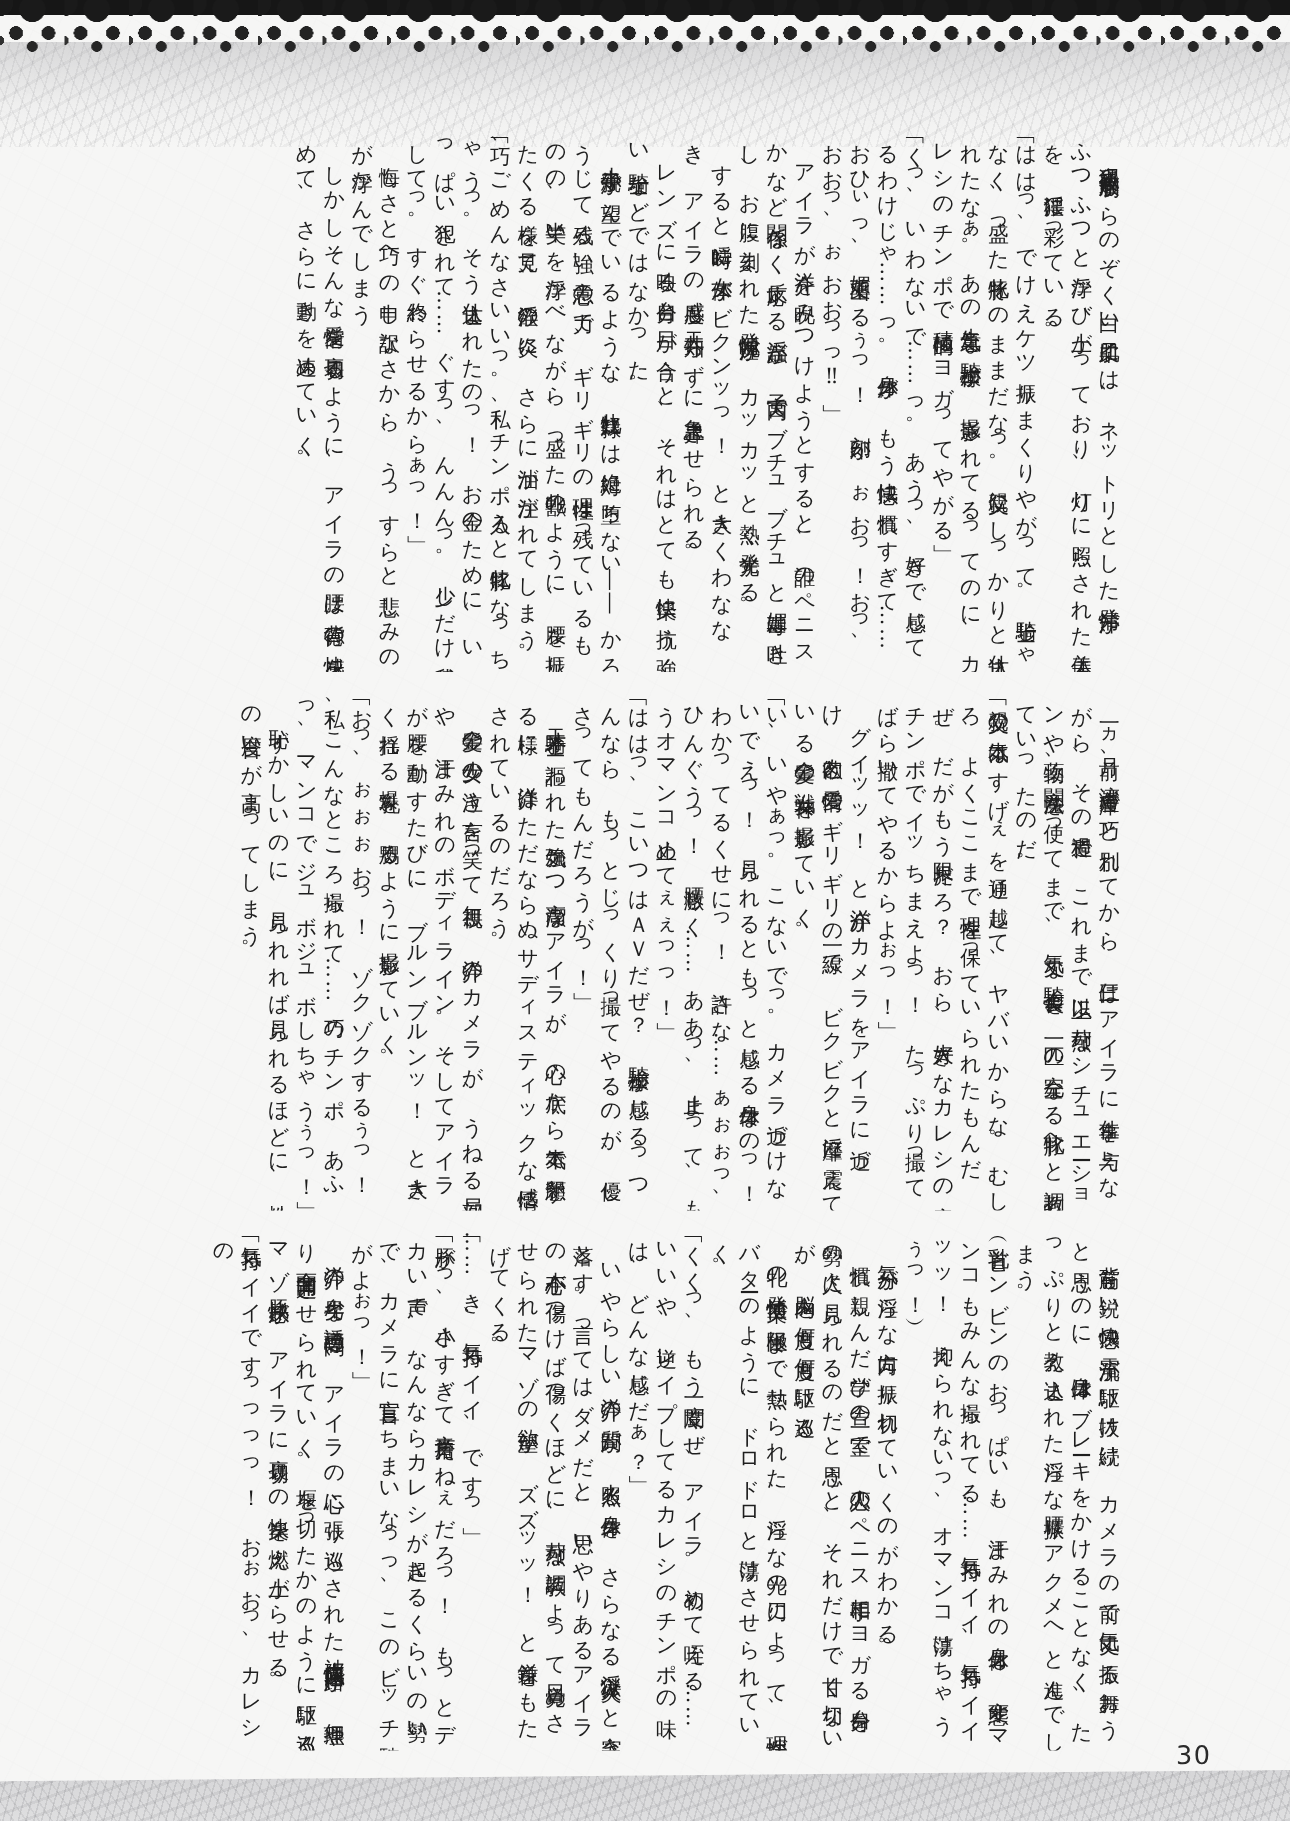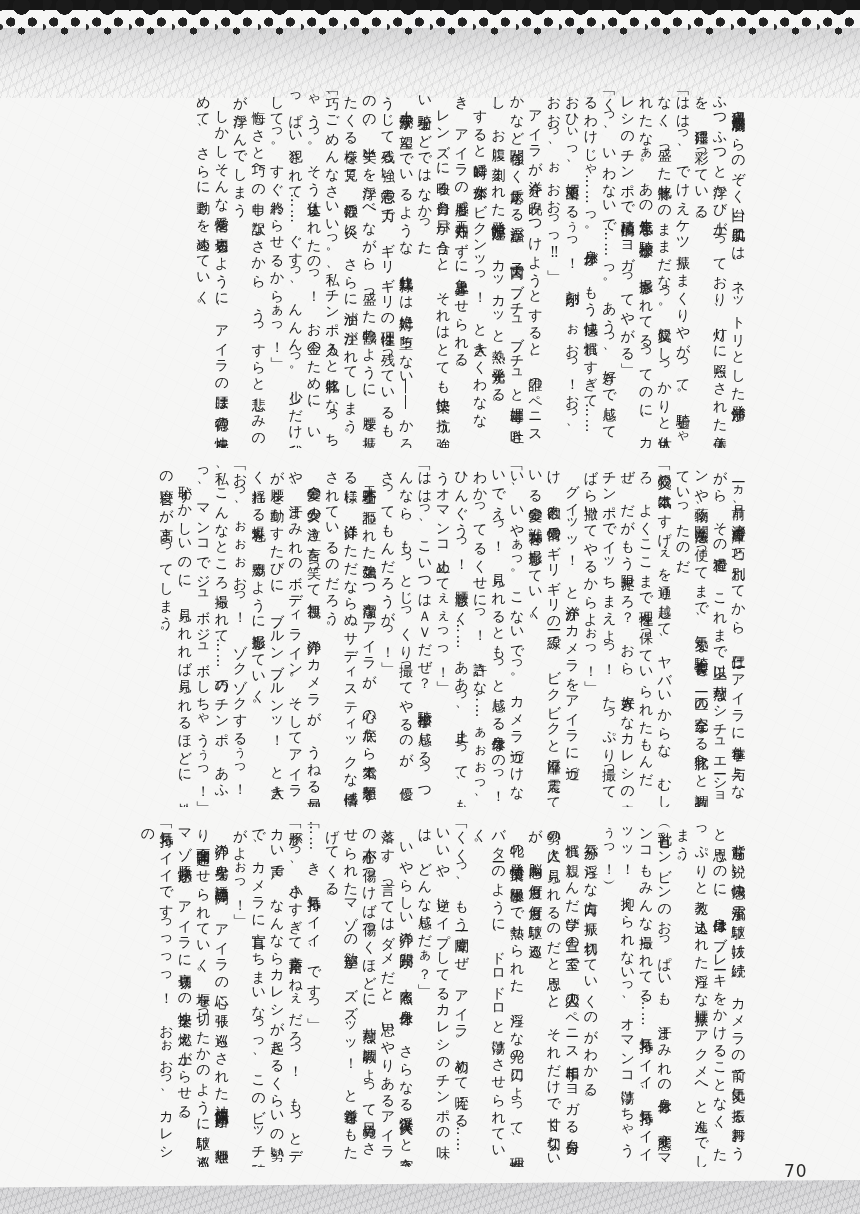--- a/index.html
+++ b/index.html
@@ -106,14 +106,14 @@
     <p>慣れ親しんだ学び舎の一室で、恋人のペニス相手にヨガる自分を、大勢の人々に見られるのだと思うと、それだけで甘く切ない雷撃が、脳内を何度も何度も駆け巡る。</p>
     <p>牝の発情快楽で極限まで熱せられた、淫らな光の刃によって、理性がバターのように、ドロドロと蕩けさせられていく。</p>
     <p class="no-indent">「くくっ、もう一度聞くぜ、アイラ。初めて咥える……いいや、逆レイプしてるカレシのチンポの味は、どんな感じだぁ？」</p>
     <p>いやらしい洋介の質問が、火照る身体を、さらなる淫獄火炎へと突き落とす。言ってはダメだと、思いやりあるアイラの本心が傷つけば傷つくほどに、苛烈な調教によって目覚めさせられたマゾの欲望が、ズズッッ！　と鎌首をもたげてくる。</p>
     <p class="no-indent">「……き、気持ちイイ、ですっ」</p>
     <p class="no-indent">「豚がっ、小さすぎて音声拾えねぇだろっ！　もっとデカい声で、なんならカレシが起きるくらいの勢いで、カメラに宣言しちまいなっっ、このビッチ騎士がよぉっ！」</p>
     <p>洋介の卑劣な誘導尋問に、アイラの心に張り巡らされた被虐快感回路が、無理やり全面開通させられていく。堰を切ったかのように駆け巡るマゾ豚快感が、アイラに裏切りの快楽を燃え上がらせる。</p>
     <p class="no-indent">「気持ちイイですっっっっ！　おぉおっ、カレシの</p>
   </section>
 
-  <div class="page-number">70</div>
+  <div class="page-number">30</div>
 </div>
 
 </body></html>

